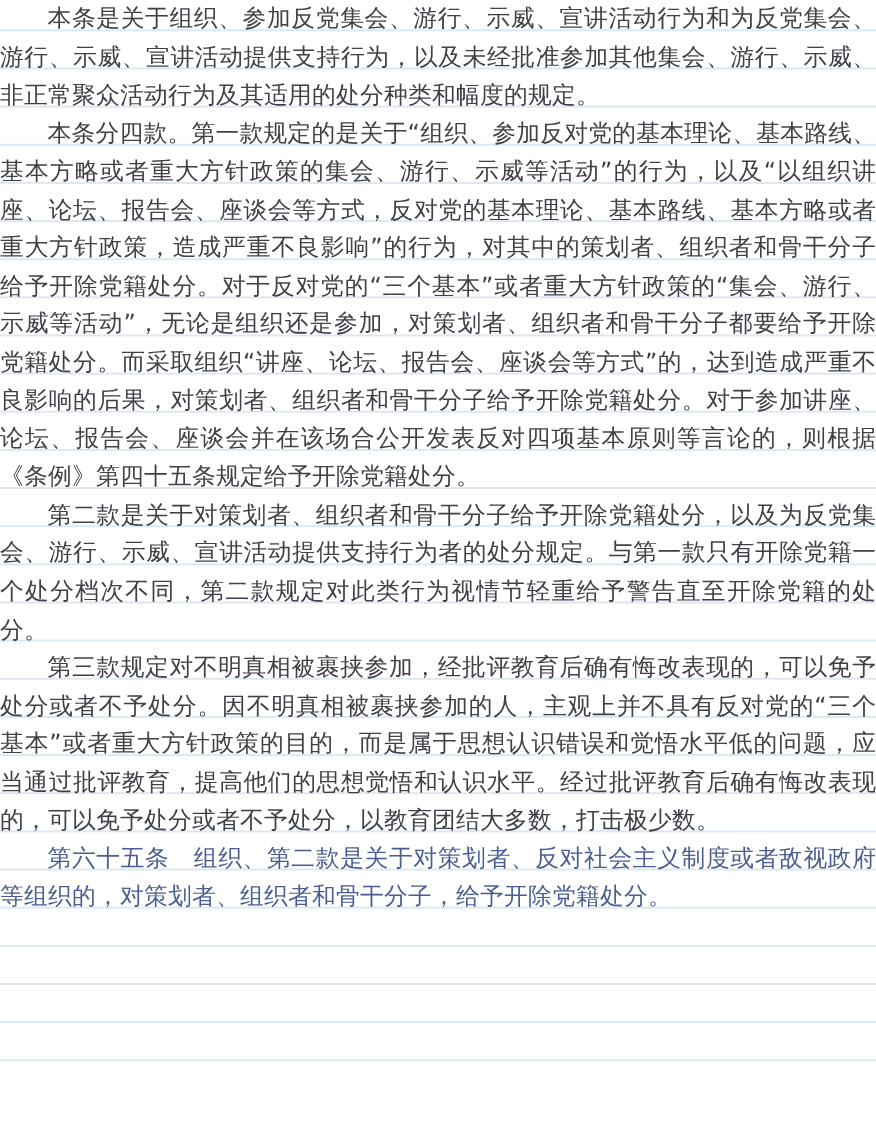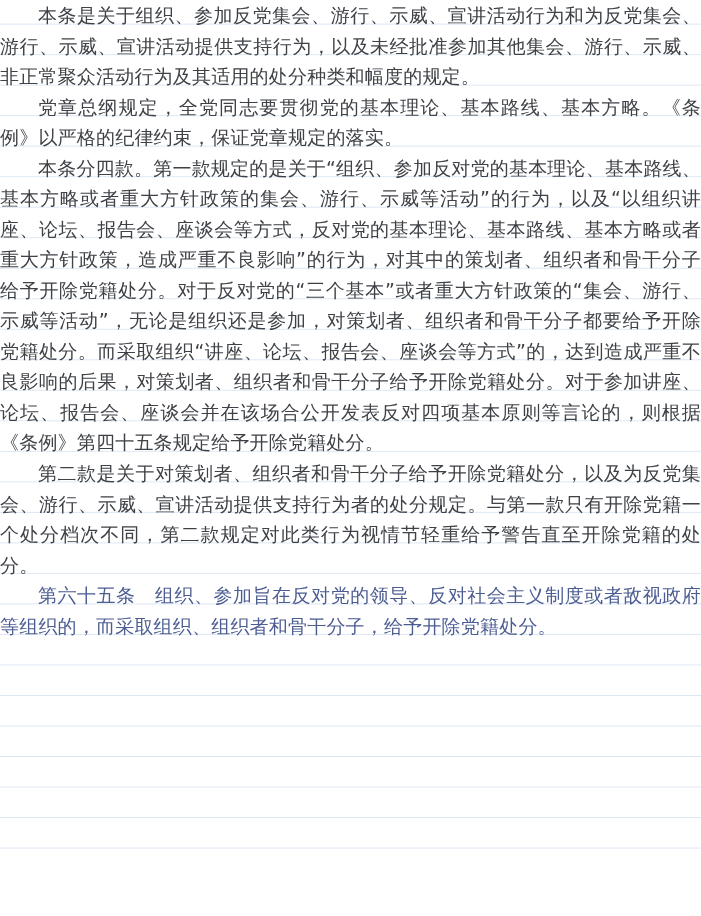--- a/index.html
+++ b/index.html
@@ -41,17 +41,17 @@
   }
   .para.accent {
     color: var(--accent-text-color, #4c5d92);
   }
 </style>
 </head>
 <body>
 
 <main class="article-body">
   <p class="para">本条是关于组织、参加反党集会、游行、示威、宣讲活动行为和为反党集会、游行、示威、宣讲活动提供支持行为，以及未经批准参加其他集会、游行、示威、非正常聚众活动行为及其适用的处分种类和幅度的规定。</p>
-  <p class="para">党章总纲规定，全党同志要贯彻党的基本理论、基本路线、基本方略。《条例》以严格的纪律约束，保证党章规定的落实。</p>
   <p class="para">本条分四款。第一款规定的是关于“组织、参加反对党的基本理论、基本路线、基本方略或者重大方针政策的集会、游行、示威等活动”的行为，以及“以组织讲座、论坛、报告会、座谈会等方式，反对党的基本理论、基本路线、基本方略或者重大方针政策，造成严重不良影响”的行为，对其中的策划者、组织者和骨干分子给予开除党籍处分。对于反对党的“三个基本”或者重大方针政策的“集会、游行、示威等活动”，无论是组织还是参加，对策划者、组织者和骨干分子都要给予开除党籍处分。而采取组织“讲座、论坛、报告会、座谈会等方式”的，达到造成严重不良影响的后果，对策划者、组织者和骨干分子给予开除党籍处分。对于参加讲座、论坛、报告会、座谈会并在该场合公开发表反对四项基本原则等言论的，则根据《条例》第四十五条规定给予开除党籍处分。</p>
   <p class="para">第二款是关于对策划者、组织者和骨干分子给予开除党籍处分，以及为反党集会、游行、示威、宣讲活动提供支持行为者的处分规定。与第一款只有开除党籍一个处分档次不同，第二款规定对此类行为视情节轻重给予警告直至开除党籍的处分。</p>
-  <p class="para accent">第六十五条　组织、参加旨在反对党的领导、反对社会主义制度或者敌视政府等组织的，而采取组织、组织者和骨干分子，给予开除党籍处分。</p>
+  <p class="para">第三款规定对不明真相被裹挟参加，经批评教育后确有悔改表现的，可以免予处分或者不予处分。因不明真相被裹挟参加的人，主观上并不具有反对党的“三个基本”或者重大方针政策的目的，而是属于思想认识错误和觉悟水平低的问题，应当通过批评教育，提高他们的思想觉悟和认识水平。经过批评教育后确有悔改表现的，可以免予处分或者不予处分，以教育团结大多数，打击极少数。</p>
+  <p class="para accent">第六十五条　组织、第二款是关于对策划者、反对社会主义制度或者敌视政府等组织的，对策划者、组织者和骨干分子，给予开除党籍处分。</p>
 </main>
 
 </body></html>

